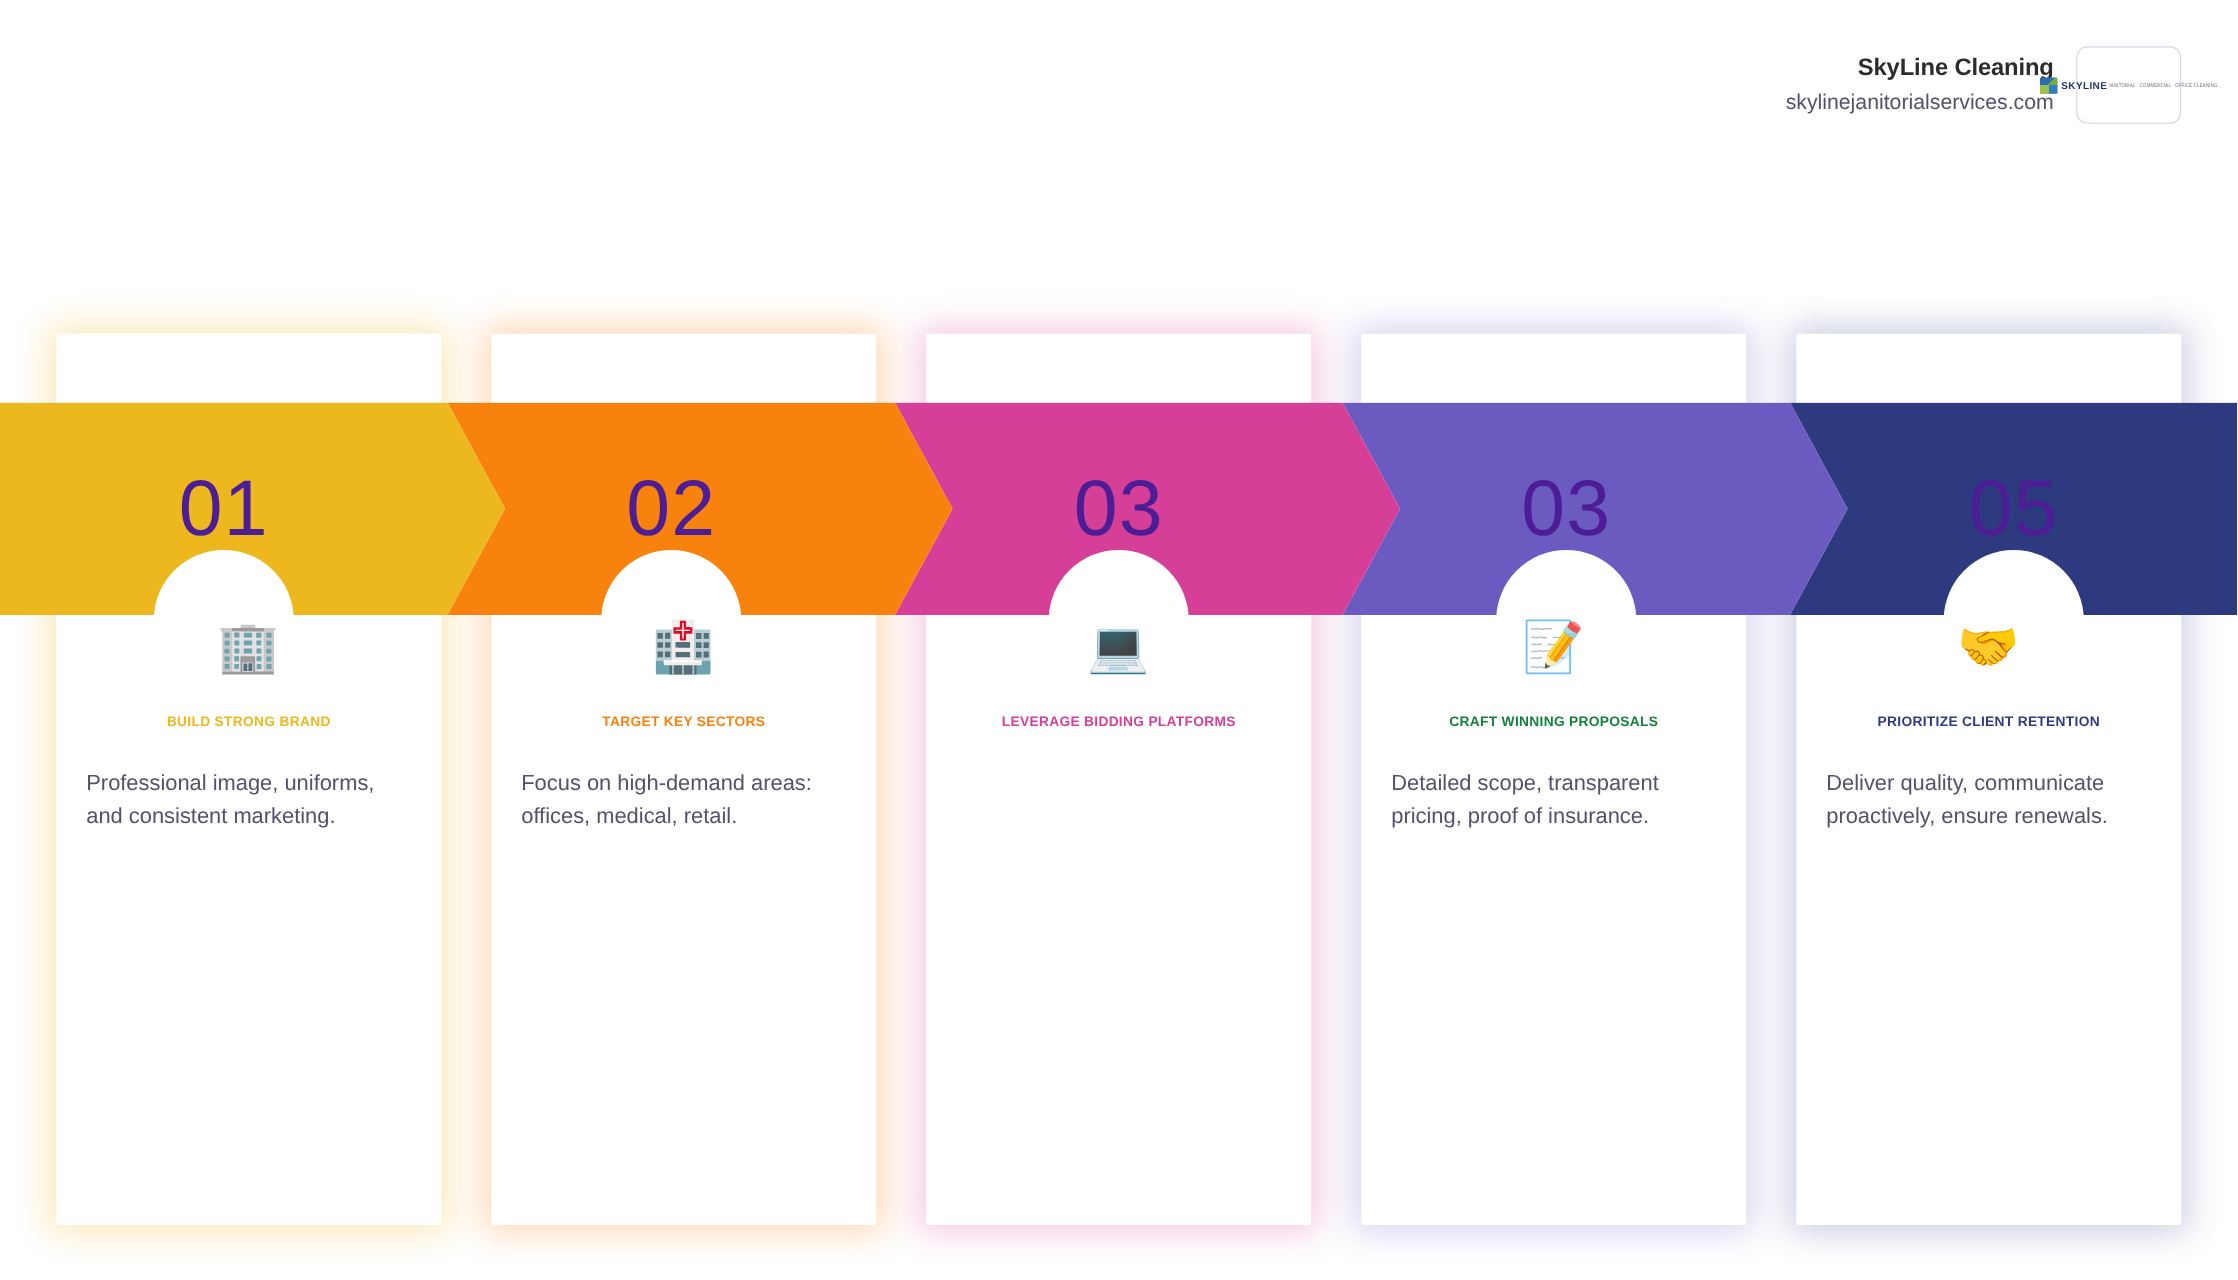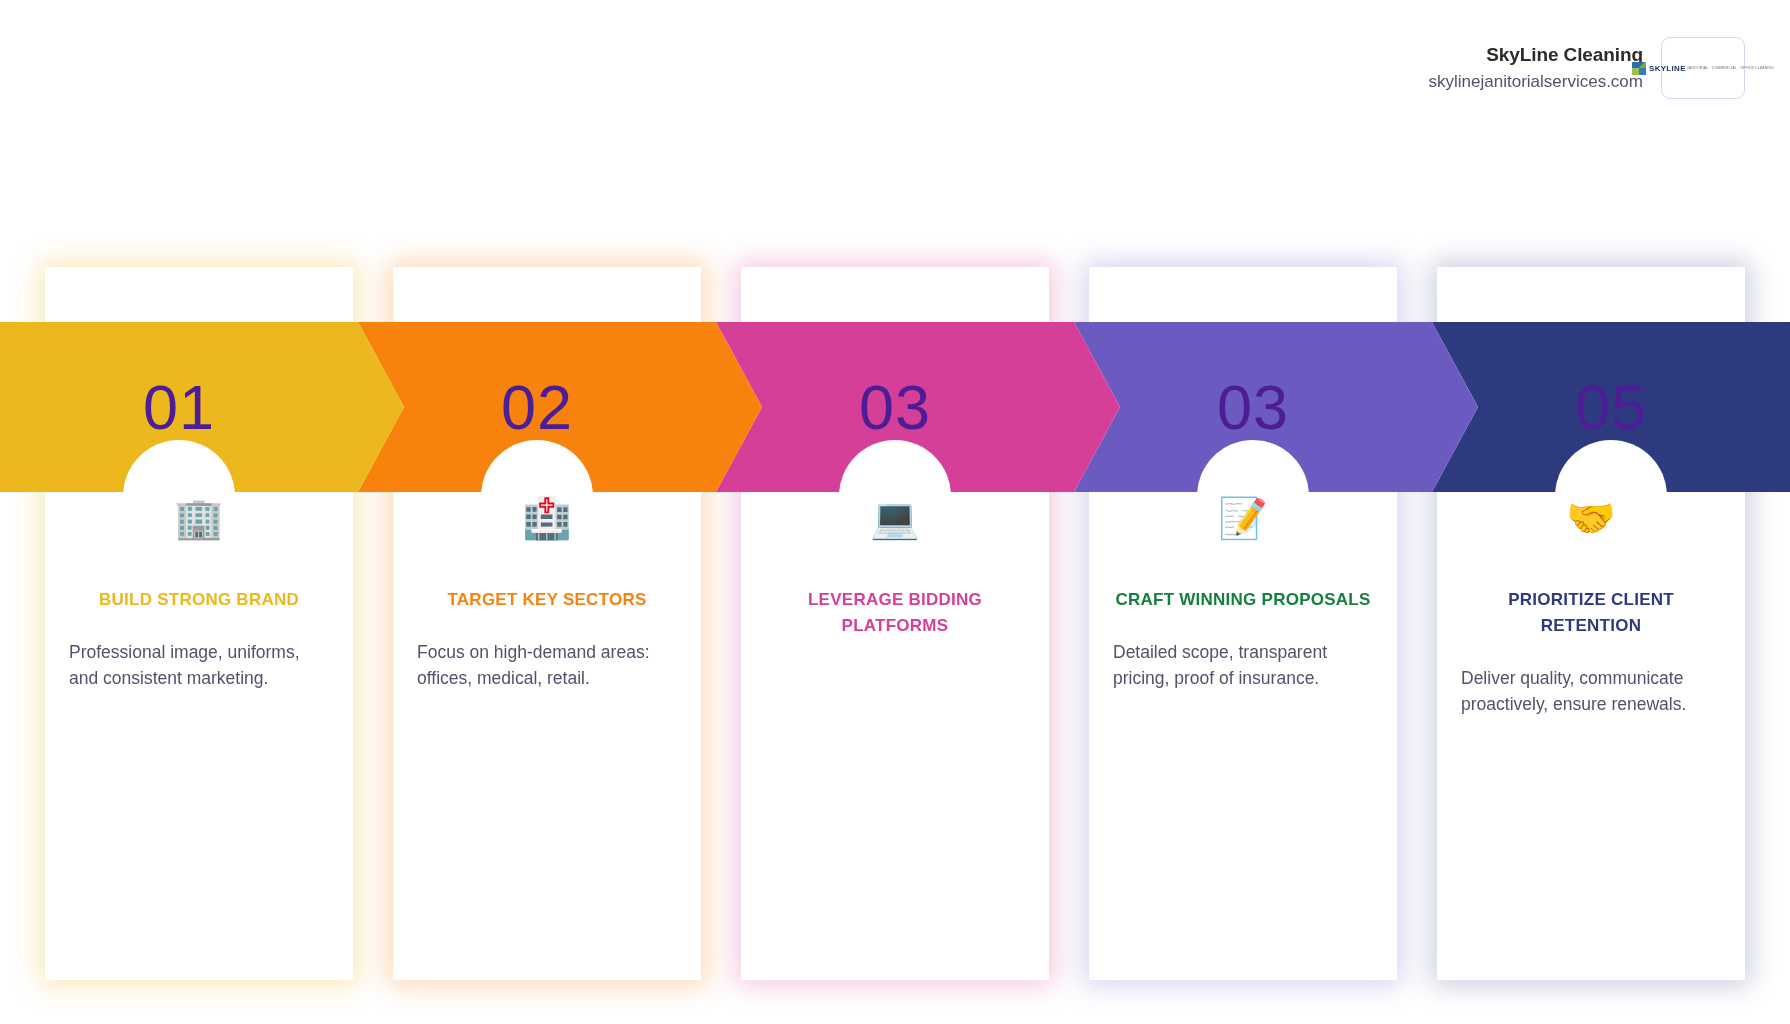--- a/index.html
+++ b/index.html
@@ -66,21 +66,21 @@
     position:absolute; left:0; top:228px; width:100%;
     display:flex; flex-direction:column; align-items:center;
     padding:0 22px;
   }
   .card-icon {
     font-size:40px; line-height:1;
     height:46px; display:flex; align-items:center; justify-content:center;
     font-family:"DejaVu Sans", sans-serif;
   }
   .card-title {
-    margin-top:46px; font-size:17px; font-weight:700;
+    margin-top:29px; font-size:11px; font-weight:700;
     text-transform:uppercase; letter-spacing:0.25px;
     text-align:center; line-height:1.52;
   }
   .card-desc {
     margin-top:26px; font-size:17.5px; font-weight:400;
     color:#53516b; line-height:1.52;
     text-align:left; align-self:stretch; padding:0 2px;
   }
 
   

